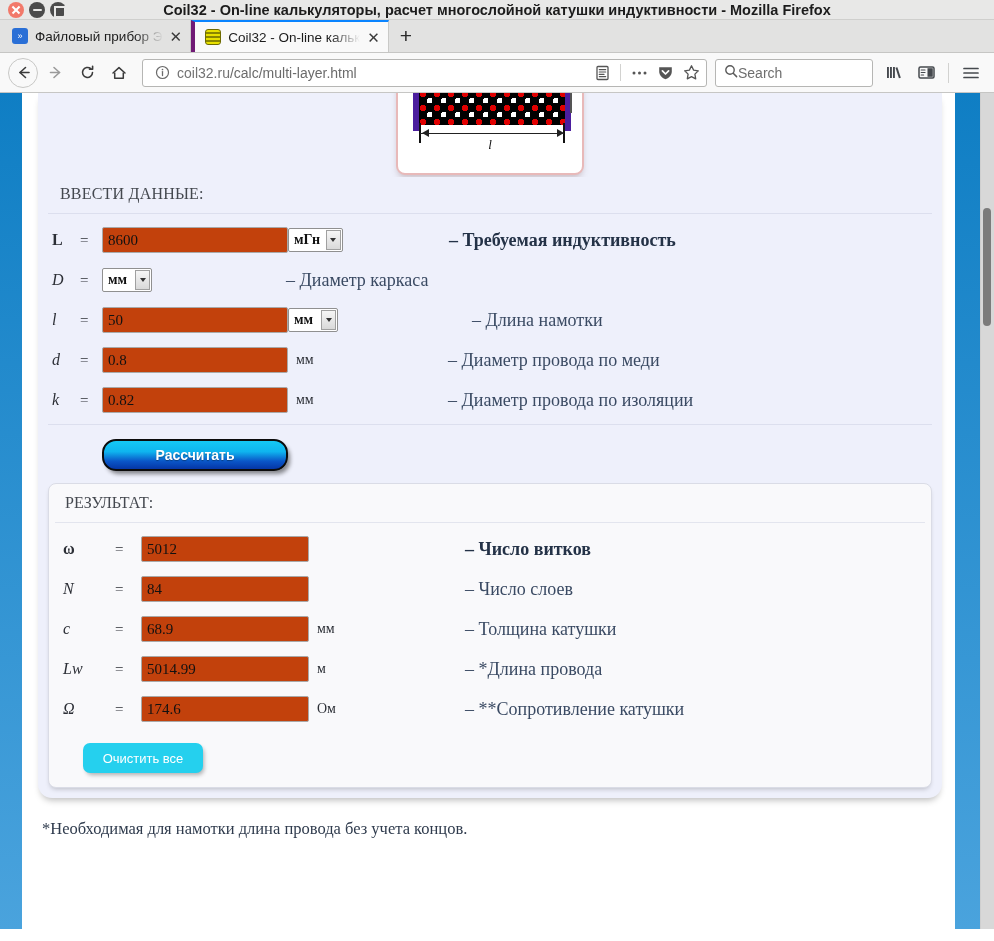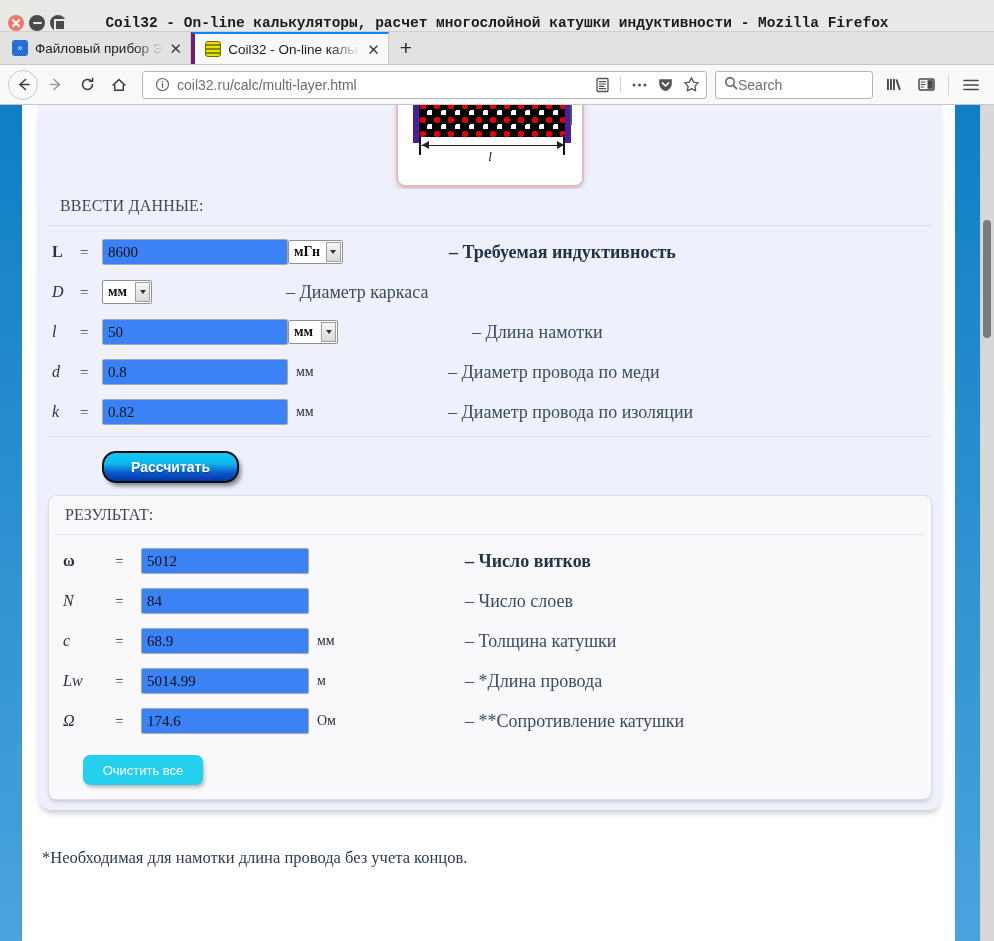--- a/index.html
+++ b/index.html
@@ -6,26 +6,25 @@
   html, body {
     margin: 0; padding: 0;
     width: 994px; height: 941px;
     overflow: hidden;
     background: #ffffff;
     font-family: "Liberation Sans", sans-serif;
   }
 
   
   .titlebar {
-    height: 32px;
+    height: 20px;
     background: #e8e8e7;
     border-bottom: 1px solid #cfcfcd;
-    display: flex; align-items: flex-end;
+    display: flex; align-items: center;
     position: relative;
-    font-family: Liberation Mono, monospace;
   }
   .wincontrols { display: flex; align-items: center; gap: 5px; padding-left: 8px; }
   .wc { width: 16px; height: 16px; border-radius: 50%; position: relative; display: block; }
   .wc.close { background: #f2796a; }
   .wc.min { background: #4b4b4b; }
   .wc.max { background: #4b4b4b; }
   .wc.close::before, .wc.close::after {
     content: ""; position: absolute; left: 3px; top: 7.2px;
     width: 10px; height: 1.8px; background: #fff;
   }
@@ -242,21 +241,21 @@
     color: #2c2f36;
   }
   .sym.bold { font-weight: bold; font-style: normal; }
   .eq {
     width: 22px;
     font-family: "Liberation Serif", serif;
     font-size: 15px; color: #2c2f36;
   }
   .tf {
     width: 186px; height: 26px;
-    background: #3b82f6;
+    background: #c2410c;
     border: 1px solid #a9a9a9;
     border-radius: 2px;
     font-family: "Liberation Serif", serif;
     font-size: 15px;
     color: #111;
     padding: 0 5px;
     line-height: 24px;
     white-space: nowrap; overflow: hidden;
   }
   .sel {
@@ -301,21 +300,21 @@
 
   .row .descpad-in { margin-left: 106px; }
   .row .descpad-in2 { margin-left: 134px; }
   .row .descpad-res { margin-left: 104px; }
   .row .descpad-res2 { margin-left: 108px; }
 
   .calc-divider { border-top: 1px solid #dcdfee; margin: 4px 10px 0 10px; }
 
   .btn-calc {
     margin: 14px 0 12px 64px;
-    width: 137px; height: 32px;
+    width: 186px; height: 32px;
     border: 2px solid #0c0c0c;
     border-radius: 14px;
     background: linear-gradient(to bottom, #14c8f5 0%, #0fb5ef 38%, #0a56c8 72%, #0536a6 100%);
     color: #ffffff;
     font-size: 14px; font-weight: bold;
     display: flex; align-items: center; justify-content: center;
     box-shadow: 3px 4px 4px -1px rgba(0,0,0,0.45);
     text-shadow: 0 1px 1px rgba(0,0,0,0.35);
   }
 
@@ -344,21 +343,21 @@
   .btn-clear {
     margin: 14px 0 0 34px;
     width: 120px; height: 30px;
     background: #25d0ee;
     border: none; border-radius: 7px;
     color: #ffffff; font-size: 13px;
     display: flex; align-items: center; justify-content: center;
     box-shadow: 2px 3px 4px -1px rgba(0,0,0,0.3);
   }
 
-  .footnotes { padding: 38px 8px 0 8px; }
+  .footnotes { padding: 21px 8px 0 8px; }
   .footnote {
     font-family: "Liberation Serif", serif;
     font-size: 16.5px;
     color: #2f3b4d;
     margin-bottom: 22px;
   }
 </style>
 </head>
 <body>
 

